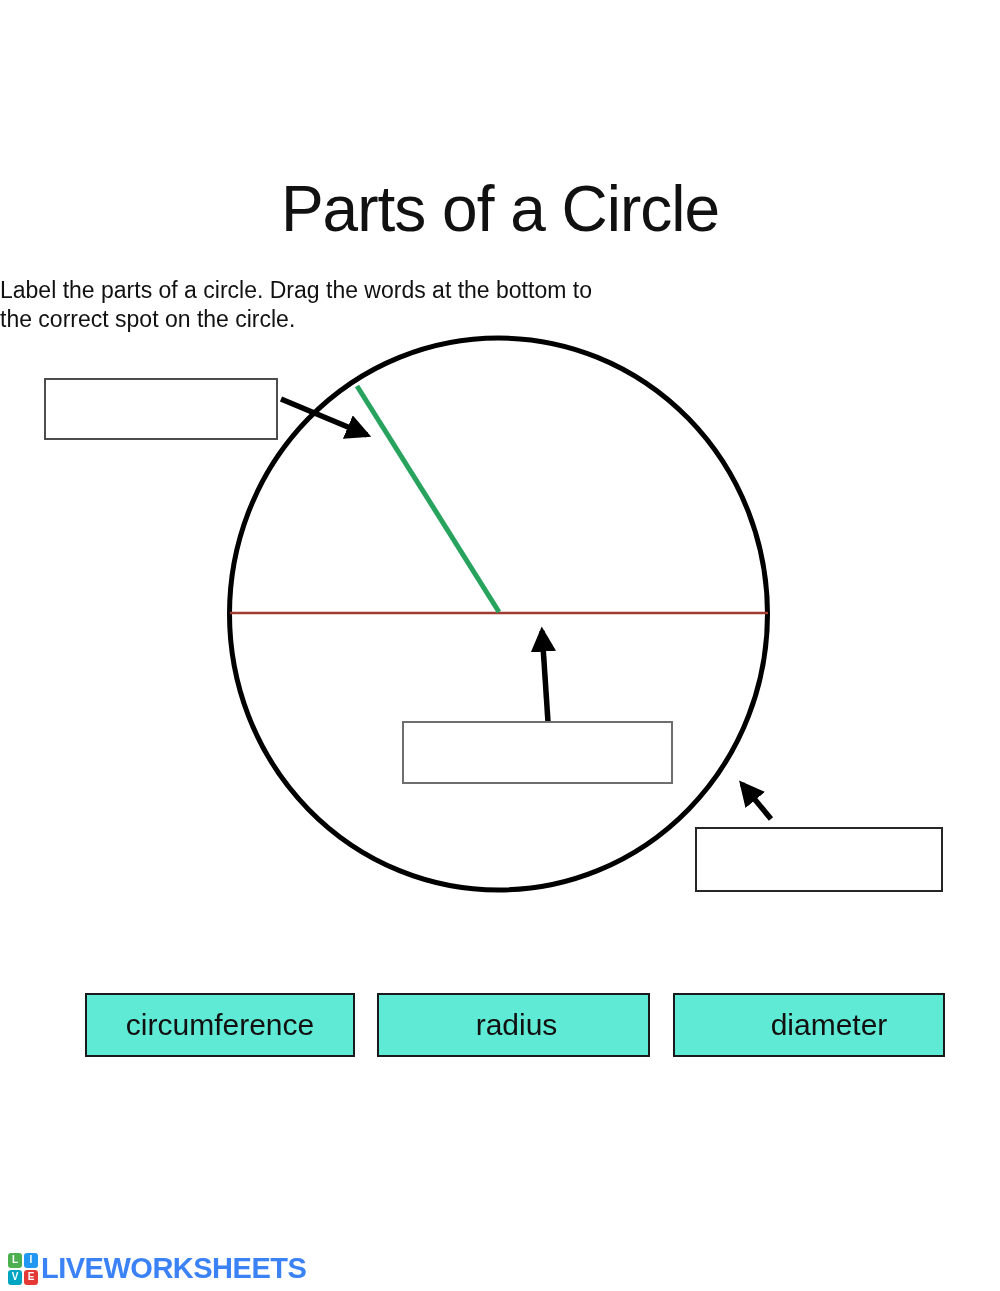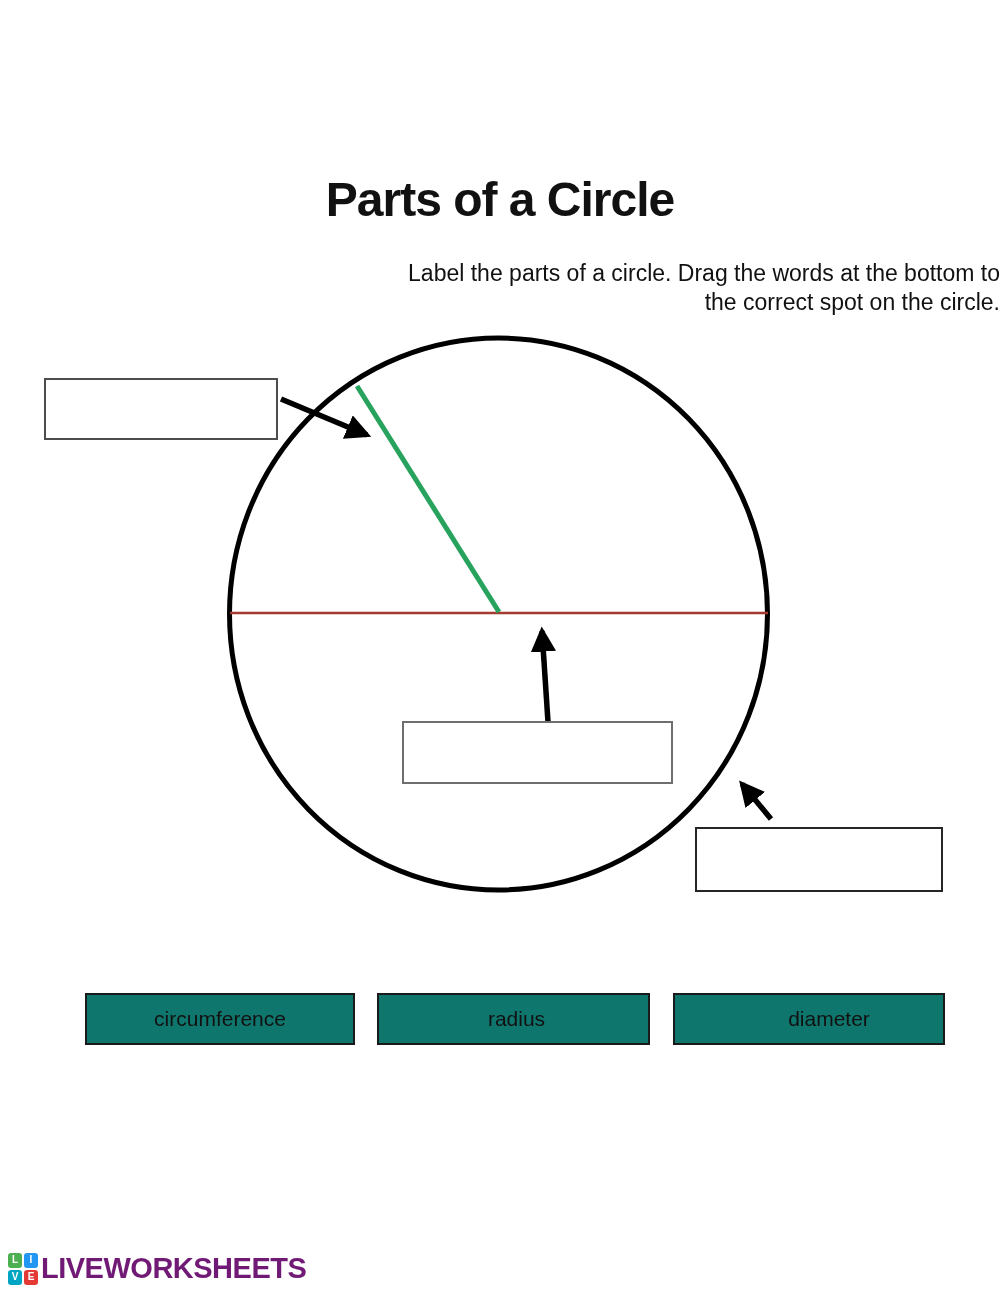--- a/index.html
+++ b/index.html
@@ -11,31 +11,31 @@
     height: 1291px;
     background: #ffffff;
     overflow: hidden;
   }
   .title {
     position: absolute;
     top: 172px;
     left: 0;
     width: 100%;
     text-align: center;
-    font-size: 48px;
-    font-weight: bold;
+    font-size: 64px;
+    font-weight: normal;
     letter-spacing: -1px;
     color: #111111;
   }
   .instructions {
     position: absolute;
-    top: 259px;
+    top: 276px;
     left: 0;
     width: 100%;
-    text-align: right;
+    text-align: left;
     font-size: 23px;
     line-height: 1.28;
     color: #111111;
   }
   svg.diagram {
     position: absolute;
     top: 0;
     left: 0;
     width: 1000px;
     height: 1291px;
@@ -48,27 +48,27 @@
     display: flex;
     align-items: center;
     justify-content: center;
   }
   .answer-box.a { left: 44px;  top: 378px; width: 234px; height: 62px; border: 2px solid #4d4d4d; }
   .answer-box.b { left: 402px; top: 721px; width: 271px; height: 63px; border: 2px solid #6e6e6e; }
   .answer-box.c { left: 695px; top: 827px; width: 248px; height: 65px; border: 2px solid #262626; }
   .word-box {
     position: absolute;
     top: 993px;
-    height: 52px;
+    height: 64px;
     border: 2px solid #1a1a1a;
-    background: #0f766e;
+    background: #5eead4;
     display: flex;
     align-items: center;
     justify-content: center;
-    font-size: 21px;
+    font-size: 30px;
     color: #111111;
     cursor: grab;
   }
   .word-box.w1 { left: 85px;  width: 270px; }
   .word-box.w2 { left: 377px; width: 273px; padding-left: 6px; }
   .word-box.w3 { left: 673px; width: 272px; padding-left: 40px; }
   .logo {
     position: absolute;
     left: 8px;
     top: 1252px;
@@ -144,16 +144,16 @@
 
   <div class="word-box w3">diameter</div>
 
   <div class="logo">
     <div class="logo-grid">
       <span class="logo-sq" style="background-color: rgb(76, 175, 80);">L</span>
       <span class="logo-sq" style="background-color: rgb(33, 150, 243);">I</span>
       <span class="logo-sq" style="background-color: rgb(0, 165, 196);">V</span>
       <span class="logo-sq" style="background-color: rgb(229, 57, 53);">E</span>
     </div>
-    <span class="logo-text" style="color: #701a75;">LIVEWORKSHEETS</span>
+    <span class="logo-text" style="color: #3b82f6;">LIVEWORKSHEETS</span>
   </div>
 
 </div>
 
 </body></html>

